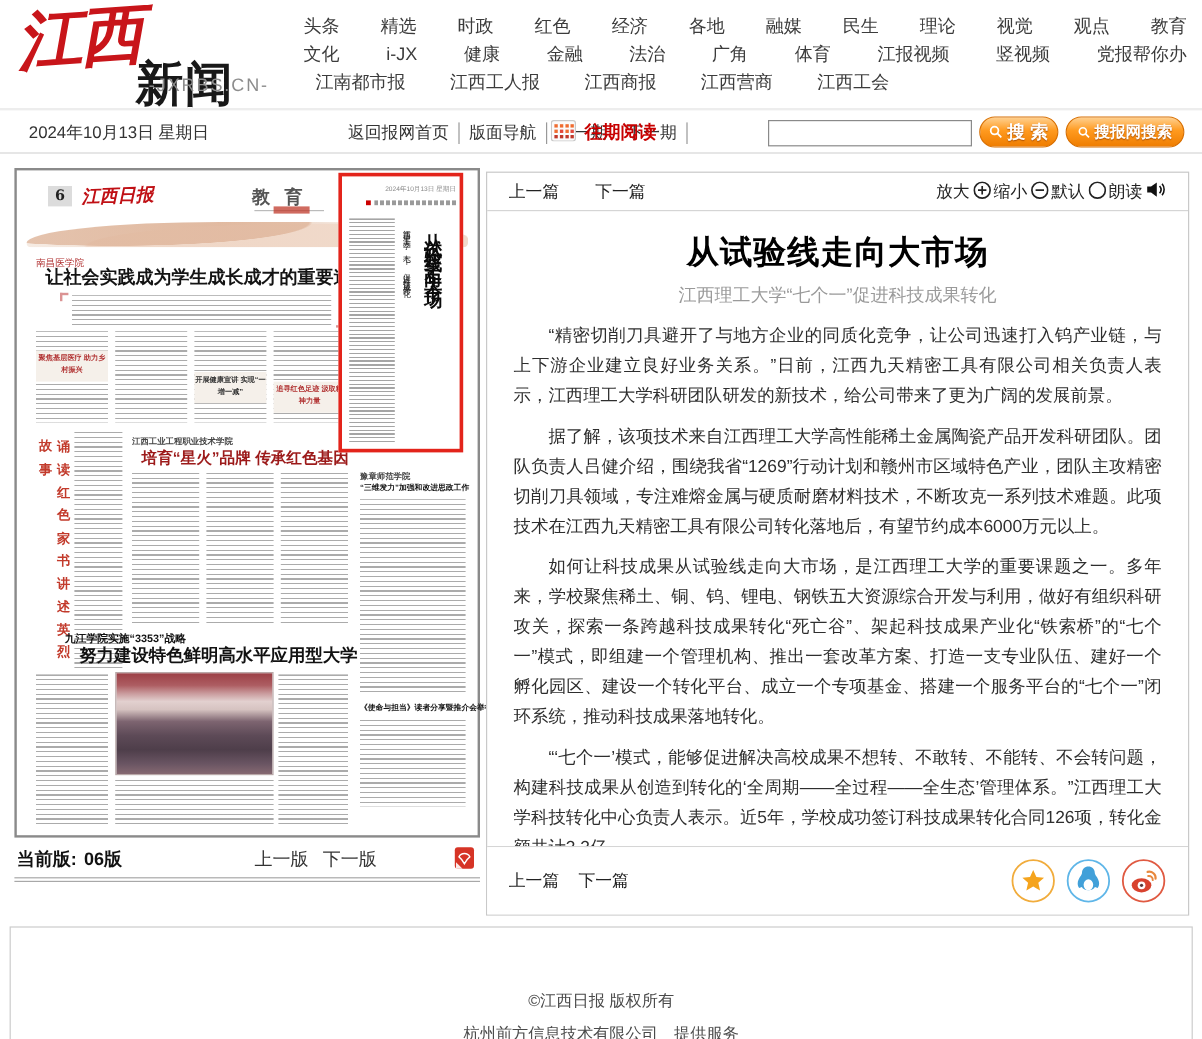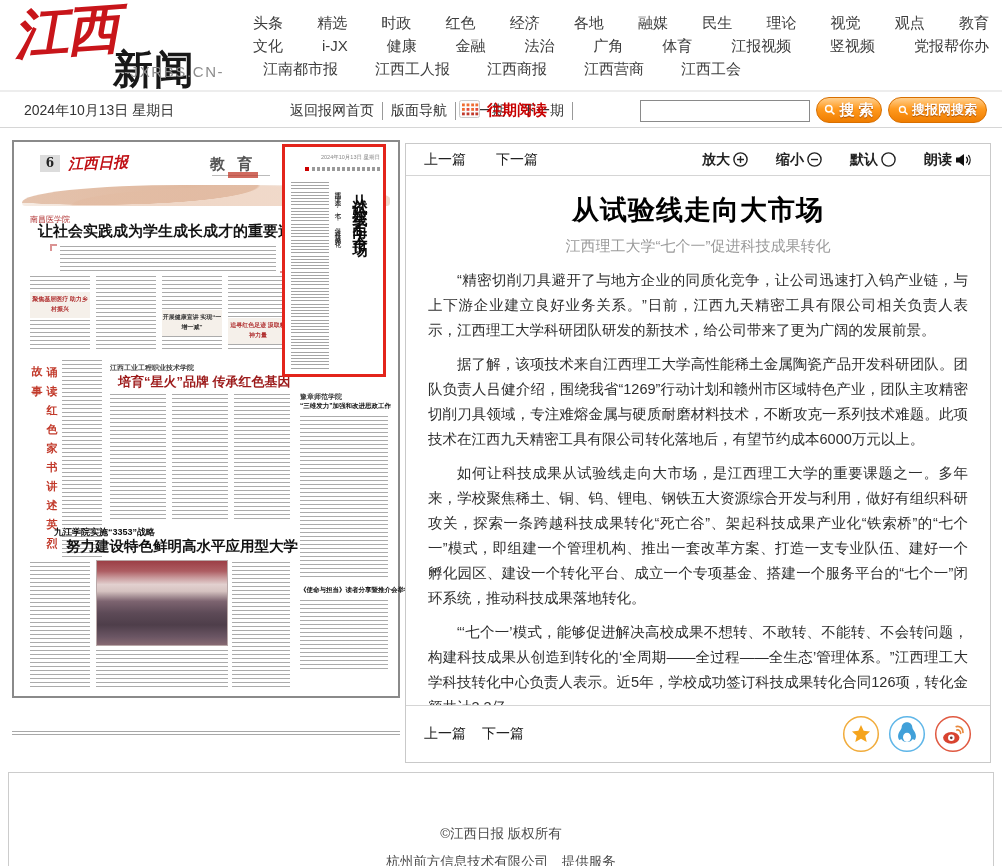--- a/index.html
+++ b/index.html
@@ -96,21 +96,21 @@
   .pg-cur span { margin-right:6px; }
   .pg-nav { position:absolute; left:200px; top:2px; display:flex; gap:12px; color:#333; }
   .pg-pdf { position:absolute; right:4px; top:0; width:18px; height:20px; cursor:pointer; }
   .pager-line { position:absolute; left:12px; top:731px; width:388px; height:4px; border-top:1px solid #a8a8a8; border-bottom:1px solid #a8a8a8; }
 
   
   .article-panel { position:absolute; left:405px; top:143px; width:586px; height:620px; border:1px solid #c9c9c9; background:#fff; }
   .art-top { height:32px; border-bottom:1px solid #d5d5d5; padding:0 18px; display:flex; align-items:center; font-size:14px; color:#222; }
   .art-top .nav-a { margin-right:30px; }
   .art-tools { margin-left:auto; display:flex; align-items:center; }
-  .tool { display:flex; align-items:center; gap:3px; margin-left:28px; cursor:pointer;font-weight:bold; }
+  .tool { display:flex; align-items:flex-start; gap:3px; margin-left:2px; cursor:pointer; }
   .art-title { text-align:center; font-size:27px; font-weight:bold; color:#000; margin-top:16px; letter-spacing:1px; }
   .art-subtitle { text-align:center; font-size:15px; color:#9a9a9a; margin-top:9px; }
   .art-body { margin:12px 22px 0; height:438px; overflow:hidden; font-size:14.5px; line-height:25px; color:#2e2e2e; text-align:justify; }
   .art-body p { margin:0 0 9px; text-indent:2em; }
   .art-sep { position:absolute; left:0; right:0; bottom:56px; border-top:1px solid #d5d5d5; }
   .art-bottom { position:absolute; left:0; right:0; bottom:0; height:56px; display:flex; align-items:center; padding:0 18px; font-size:14px; color:#222; background:#fff; }
   .art-bottom .nav-a { margin-right:16px; }
   .share { margin-left:auto; display:flex; gap:8px; }
   .sh { width:38px; height:38px; cursor:pointer; }
 
@@ -254,20 +254,36 @@
     <div class="hl-sub">江西理工大学“七个一”促进科技成果转化</div>
     <div class="hl-title">从试验线走向大市场</div>
 
     <div class="a4k">豫章师范学院</div>
     <div class="a4t">“三维发力”加强和改进思政工作</div>
     <div class="a4c ft"></div>
     <div class="a6t">《使命与担当》读者分享暨推介会举行</div>
     <div class="a6c ft"></div>
   </section>
 
+  <div class="pager">
+    <div class="pg-cur">
+      <span>当前版:</span><span>06版</span>
+    </div>
+    <div class="pg-nav">
+      <a>上一版</a>
+      <a>下一版</a>
+    </div>
+    <span class="pg-pdf">
+      <svg width="18" height="20" viewBox="0 0 18 20">
+        <rect x="1" y="1" width="16" height="18" rx="2.5" fill="#d63426"></rect>
+        <path d="M2 19v-5.5L7.5 19z" fill="#fff" opacity=".9"></path>
+        <path d="M4.5 9c1.8-3.6 7.2-3.6 9 0-2 1.4-3.1 3.4-4.5 5.8C7.6 12.4 6.5 10.4 4.5 9z" fill="none" stroke="#fff" stroke-width="1.2"></path>
+      </svg>
+    </span>
+  </div>
   <div class="pager-line"></div>
 
   <section class="article-panel">
     <div class="art-top">
       <a class="nav-a">上一篇</a>
       <a class="nav-a">下一篇</a>
       <div class="art-tools">
         <span class="tool">
           <span>放大</span>
           <svg width="15" height="15" viewBox="0 0 15 15">

